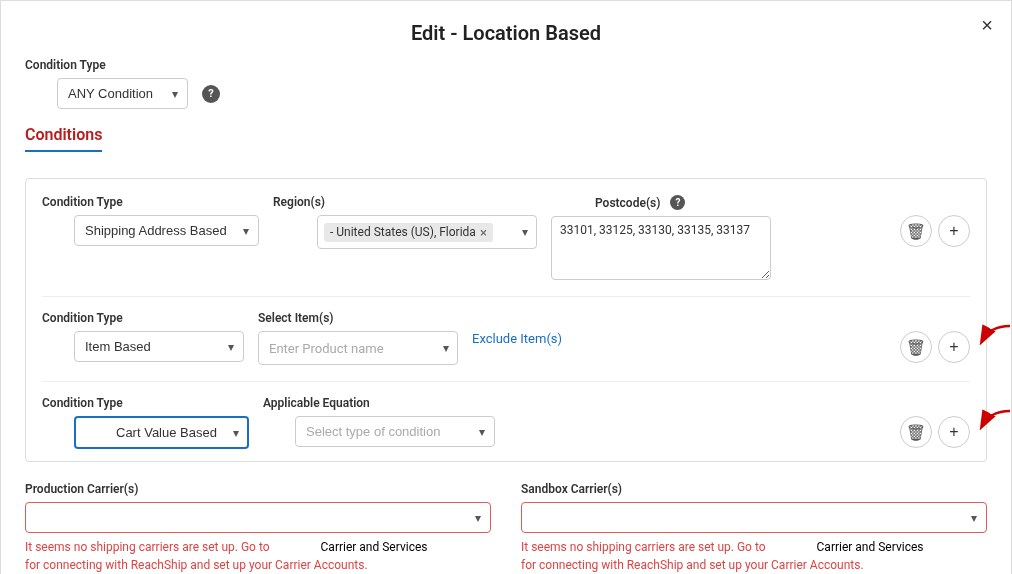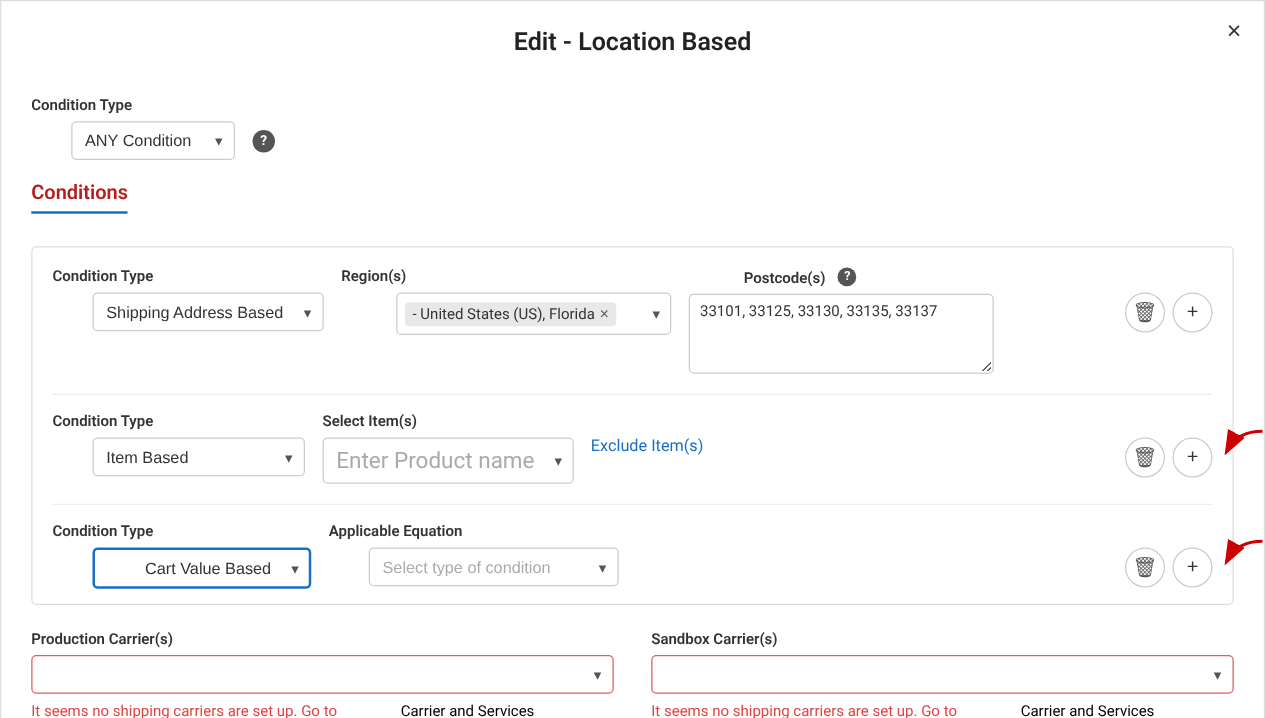--- a/index.html
+++ b/index.html
@@ -14,21 +14,21 @@
       min-height: 574px;
       background: #fff;
       border: 1px solid #ddd;
       padding: 20px 24px 24px;
       position: relative;
     }
     .modal-title {
       text-align: center;
       font-size: 20px;
       font-weight: 600;
-      margin-bottom: 32px;
+      margin-bottom: 13px;
       color: #222;
     }
     .close-btn {
       position: absolute;
       top: 14px;
       right: 18px;
       font-size: 20px;
       cursor: pointer;
       color: #333;
       background: none;
@@ -196,21 +196,21 @@
       display: flex;
       align-items: center;
       border: 1px solid #ccc;
       border-radius: 4px;
       padding: 7px 30px 7px 10px;
       min-width: 200px;
       min-height: 34px;
       background: #fff;
       cursor: pointer;
       color: #aaa;
-      font-size: 18px;
+      font-size: 13px;
     }
     .product-select-wrapper::after {
       content: '▾';
       position: absolute;
       right: 8px;
       top: 50%;
       transform: translateY(-50%);
       pointer-events: none;
       font-size: 12px;
       color: #555;
@@ -324,21 +324,21 @@
             <span>- United States (US), Florida</span>
             <span class="tag-x">×</span>
           </span>
         </div>
       </div>
 
       <div class="cond-col postcodes-col">
         <span class="field-label" style="display:flex;align-items:center;gap:4px;margin-left:44px;">
           Postcode(s) <span class="help-icon" style="font-size:10px;width:15px;height:15px;">?</span>
         </span>
-        <textarea class="postcode-textarea" style="width: 244px;">33101, 33125, 33130, 33135, 33137</textarea>
+        <textarea class="postcode-textarea" style="width: 220px;">33101, 33125, 33130, 33135, 33137</textarea>
       </div>
 
       <div class="actions-col">
         <button class="icon-btn">🗑</button>
         <button class="icon-btn plus">+</button>
       </div>
     </div>
 
     <hr class="row-divider">
 

